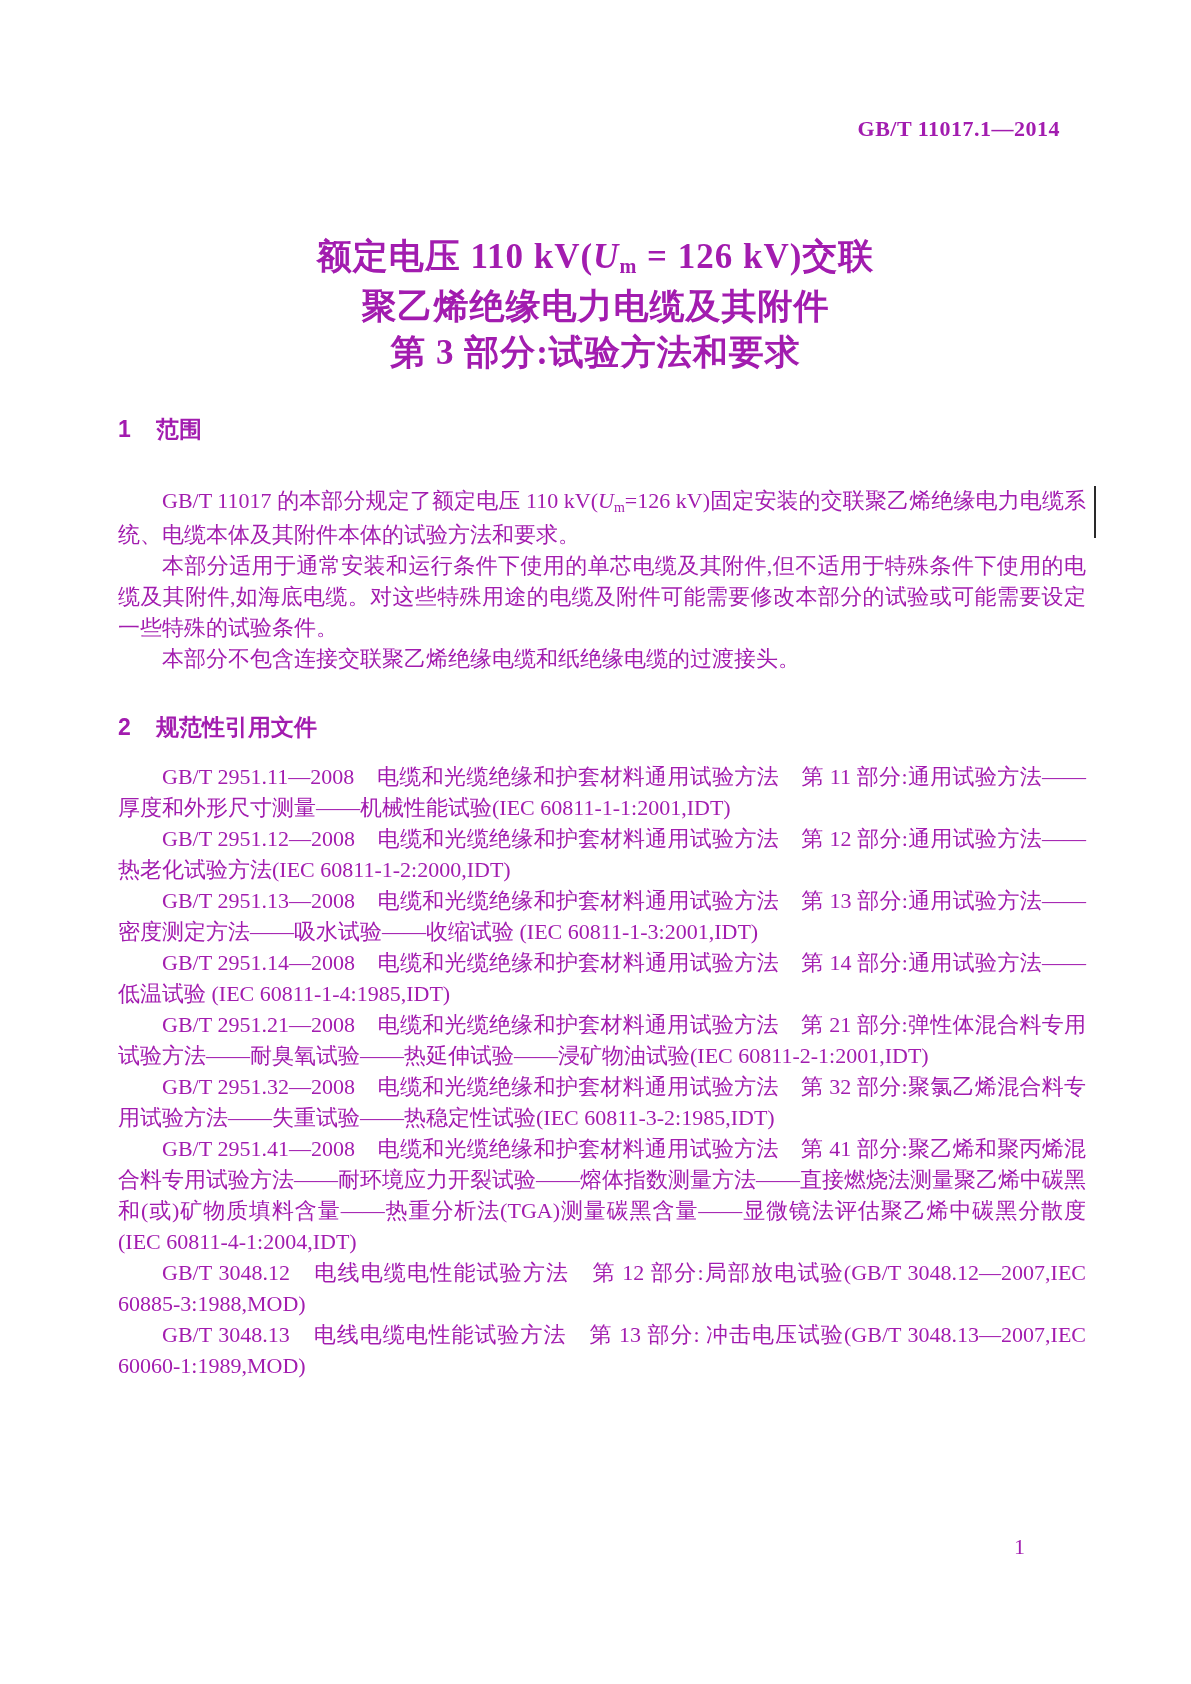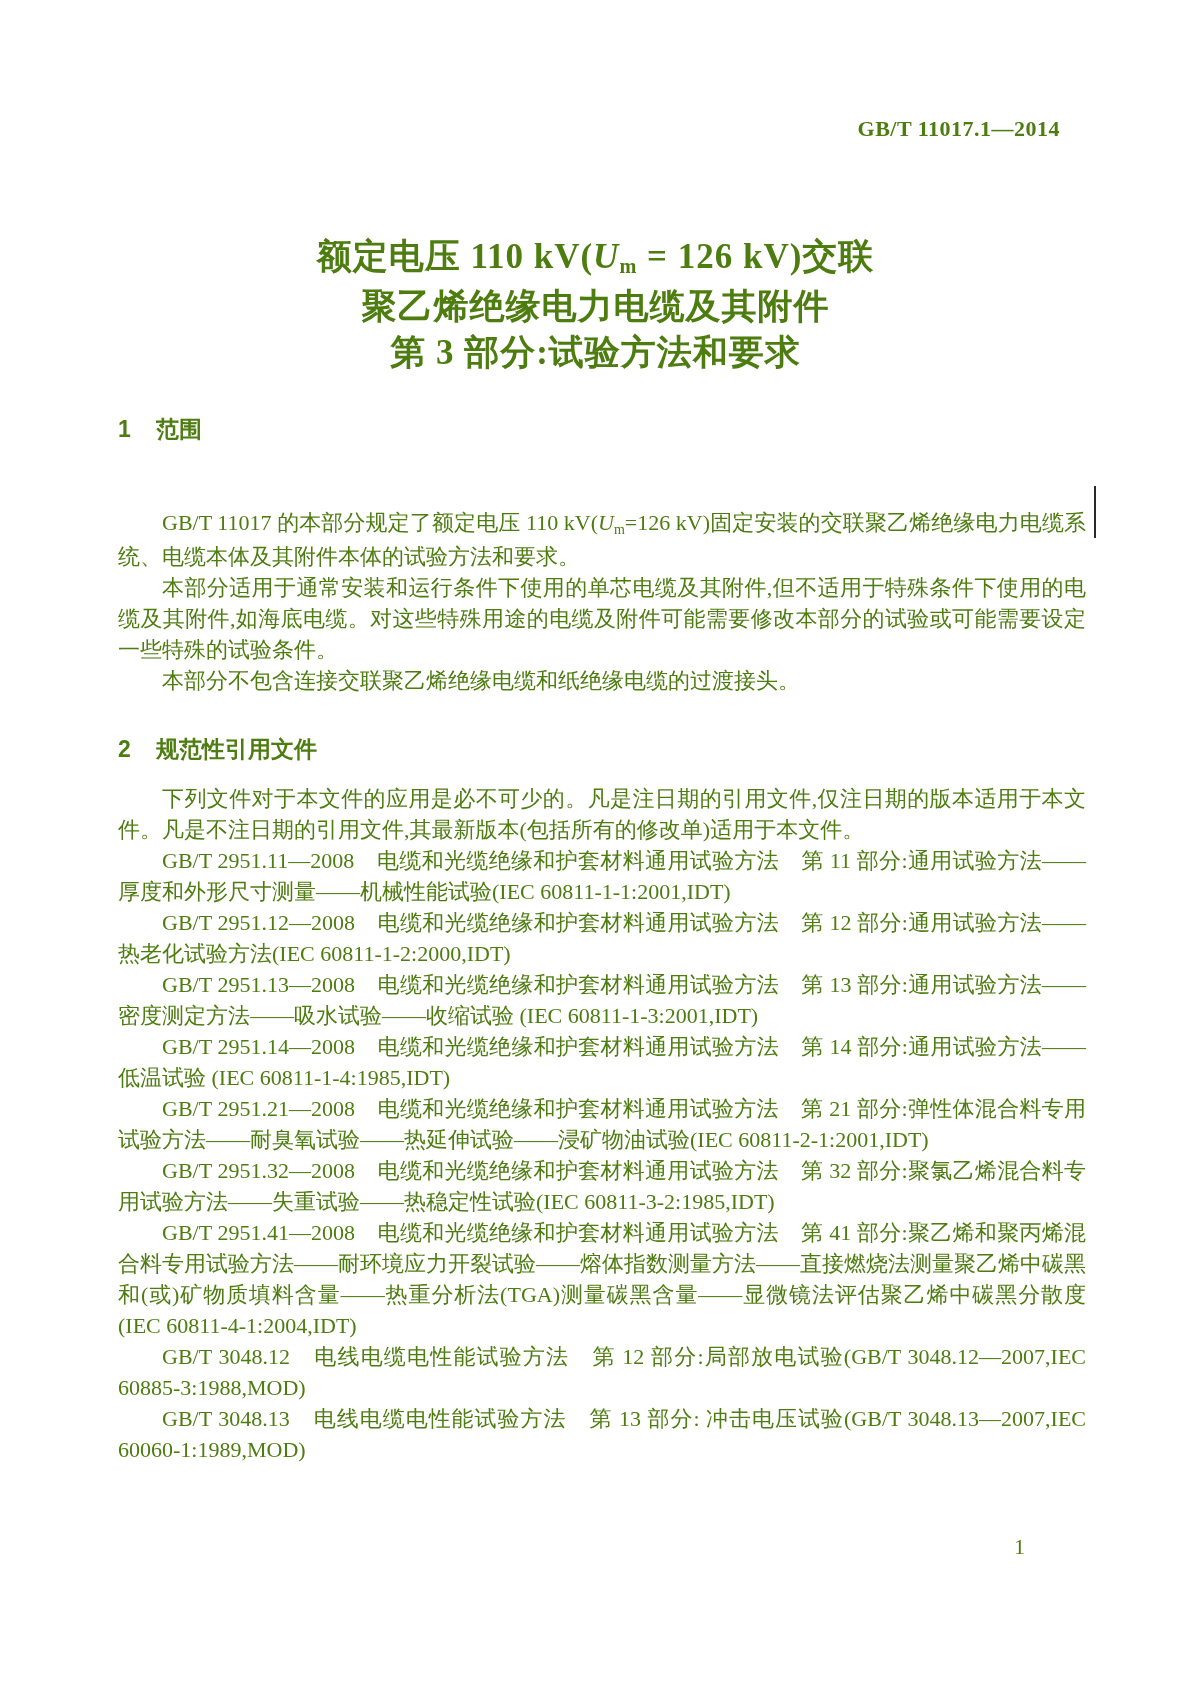--- a/index.html
+++ b/index.html
@@ -1,21 +1,21 @@
 <!DOCTYPE html>
 <html><head>
 <meta charset="utf-8">
 <style>
   html,body{margin:0;padding:0;background:#e8e8e8;}
   .page{
     position:relative;
     width:1191px;height:1684px;
     margin:0 auto;
     background:#ffffff;
-    color:#4d7c0f;
+    color:#a21caf;
     font-family:"Liberation Serif","DejaVu Serif",serif;
     overflow:hidden;
   }
   .header-code{
     position:absolute;
     top:116px;right:131px;
     font-size:22px;
     font-weight:bold;
     letter-spacing:0.5px;
     white-space:nowrap;
@@ -53,21 +53,21 @@
     font-weight:bold;
     line-height:31px;
     text-align:left;
   }
   .sec-heading .clause-num{margin-right:1.1em;}
   .sec-heading.second{margin-top:38px;margin-bottom:18px;}
   .content p{
     margin:0;
     text-indent:2em;
   }
-  p.first-para{margin-top:62px;}
+  p.first-para{margin-top:40px;}
   .var-inline{font-style:italic;}
   .content sub{
     font-size:14px;
     vertical-align:baseline;
     position:relative;top:4px;
   }
   .change-bar{
     position:absolute;
     left:1094px;top:486px;
     width:2px;height:52px;
@@ -97,21 +97,20 @@
     <h2 class="sec-heading"><span class="clause-num">1</span><span>范围</span></h2>
 
     <p class="first-para"><span>GB/T 11017 的本部分规定了额定电压 110 kV(</span><span class="var-inline">U</span><sub>m</sub><span>=126 kV)固定安装的交联聚乙烯绝缘电力电缆系统、电缆本体及其附件本体的试验方法和要求。</span></p>
 
     <p>本部分适用于通常安装和运行条件下使用的单芯电缆及其附件,但不适用于特殊条件下使用的电缆及其附件,如海底电缆。对这些特殊用途的电缆及附件可能需要修改本部分的试验或可能需要设定一些特殊的试验条件。</p>
 
     <p>本部分不包含连接交联聚乙烯绝缘电缆和纸绝缘电缆的过渡接头。</p>
 
     <h2 class="sec-heading second"><span class="clause-num">2</span><span>规范性引用文件</span></h2>
 
-    <p>下列文件对于本文件的应用是必不可少的。凡是注日期的引用文件,仅注日期的版本适用于本文件。凡是不注日期的引用文件,其最新版本(包括所有的修改单)适用于本文件。</p>
 
     <p>GB/T 2951.11—2008　电缆和光缆绝缘和护套材料通用试验方法　第 11 部分:通用试验方法——厚度和外形尺寸测量——机械性能试验(IEC 60811-1-1:2001,IDT)</p>
     <p>GB/T 2951.12—2008　电缆和光缆绝缘和护套材料通用试验方法　第 12 部分:通用试验方法——热老化试验方法(IEC 60811-1-2:2000,IDT)</p>
     <p>GB/T 2951.13—2008　电缆和光缆绝缘和护套材料通用试验方法　第 13 部分:通用试验方法——密度测定方法——吸水试验——收缩试验 (IEC 60811-1-3:2001,IDT)</p>
     <p>GB/T 2951.14—2008　电缆和光缆绝缘和护套材料通用试验方法　第 14 部分:通用试验方法——低温试验 (IEC 60811-1-4:1985,IDT)</p>
     <p>GB/T 2951.21—2008　电缆和光缆绝缘和护套材料通用试验方法　第 21 部分:弹性体混合料专用试验方法——耐臭氧试验——热延伸试验——浸矿物油试验(IEC 60811-2-1:2001,IDT)</p>
     <p>GB/T 2951.32—2008　电缆和光缆绝缘和护套材料通用试验方法　第 32 部分:聚氯乙烯混合料专用试验方法——失重试验——热稳定性试验(IEC 60811-3-2:1985,IDT)</p>
     <p>GB/T 2951.41—2008　电缆和光缆绝缘和护套材料通用试验方法　第 41 部分:聚乙烯和聚丙烯混合料专用试验方法——耐环境应力开裂试验——熔体指数测量方法——直接燃烧法测量聚乙烯中碳黑和(或)矿物质填料含量——热重分析法(TGA)测量碳黑含量——显微镜法评估聚乙烯中碳黑分散度(IEC 60811-4-1:2004,IDT)</p>
     <p>GB/T 3048.12　电线电缆电性能试验方法　第 12 部分:局部放电试验(GB/T 3048.12—2007,IEC 60885-3:1988,MOD)</p>
     <p>GB/T 3048.13　电线电缆电性能试验方法　第 13 部分: 冲击电压试验(GB/T 3048.13—2007,IEC 60060-1:1989,MOD)</p>

